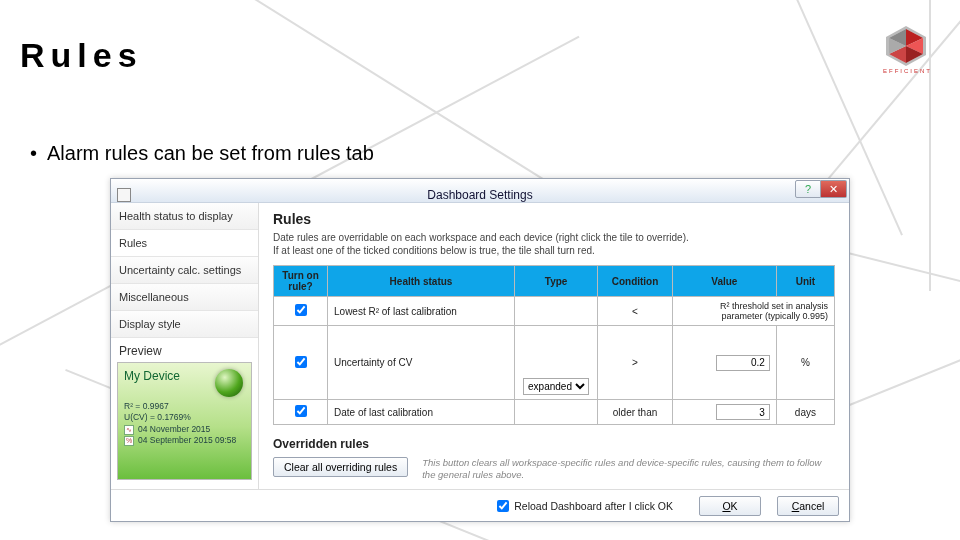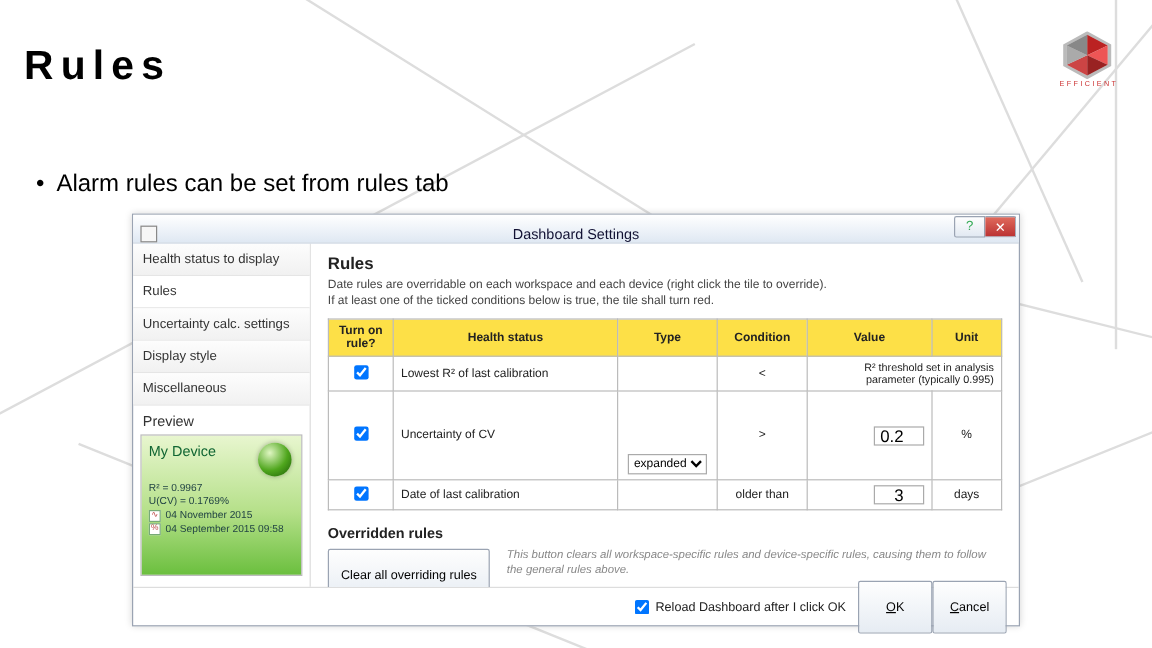--- a/index.html
+++ b/index.html
@@ -72,36 +72,36 @@
   .preview-stats { margin-top:18px; font-size:8.5px; color:#244; line-height:1.35;}
   .preview-row { display:flex; align-items:center; gap:4px; }
   .mini-icon { width:10px;height:10px; border:1px solid #7a7; background:#fff; font-size:7px; display:flex; align-items:center; justify-content:center; color:#b44;}
 
   .main { flex:1; padding:8px 14px 4px; overflow:auto; }
   .section-h { font-weight:700; font-size:14px; margin-bottom:4px; }
   .desc { font-size:10px; color:#444; line-height:1.3; margin-bottom:8px; }
 
   table.rules { width:100%; border-collapse:collapse; font-size:10px; }
   table.rules th, table.rules td { border:1px solid #bbb; padding:4px 6px; text-align:center; vertical-align:middle; }
-  table.rules th { background:#fde047; font-weight:700; }
+  table.rules th { background:#0ea5e9; font-weight:700; }
   table.rules td.left { text-align:left; }
   .chk { width:12px;height:12px; }
-  .num-input { width:42px; height:16px; border:1px solid #aaa; text-align:right; padding-right:16px; font-size:14px; }
+  .num-input { width:54px; height:16px; border:1px solid #aaa; text-align:right; padding-right:4px; font-size:10px; }
   .sel { height:17px; font-size:10px; border:1px solid #aaa; background:#fff;margin-top:48px; }
   tr.disabled td { color:#aaa; }
   tr.disabled .sel, tr.disabled .num-input { color:#aaa; border-color:#ccc; }
 
   .sub-h { font-weight:700; font-size:12px; margin-top:12px; }
   .clear-row { display:flex; align-items:flex-start; gap:14px; margin-top:6px; }
-  .btn { border:1px solid #9aa3b2; background:linear-gradient(#fefefe,#e6ecf3); padding:15px 10px; font-size:10.5px; cursor:pointer; border-radius:2px; }
+  .btn { border:1px solid #9aa3b2; background:linear-gradient(#fefefe,#e6ecf3); padding:3px 10px; font-size:10.5px; cursor:pointer; border-radius:2px; }
   .hint { font-size:9.5px; color:#888; font-style:italic; line-height:1.25; flex:1; }
 
   .footer {
     height:32px; border-top:1px solid #ddd;
-    display:flex; align-items:center; justify-content:flex-end; gap:0; padding:0 10px;
+    display:flex; align-items:center; justify-content:flex-end; gap:16px; padding:0 10px;
   }
   .footer .chk-row { display:flex; align-items:center; gap:5px; font-size:10.5px; margin-right:10px; }
   .footer .btn { min-width:62px; text-align:center; }
   .footer .btn u { text-decoration:underline; }
 </style>
 </head>
 <body>
 
 <div class="bg-line" style="left:-60px;top:20px;width:700px;height:2px;transform:rotate(32deg);"></div>
 <div class="bg-line" style="left:-80px;top:200px;width:700px;height:2px;transform:rotate(-28deg);"></div>
@@ -143,22 +143,22 @@
           <span>✕</span>
         </div>
     </div>
   </div>
 
   <div class="window-body">
     <div class="sidebar">
       <div class="sidebar-item"><span>Health status to display</span></div>
       <div class="sidebar-item selected"><span>Rules</span></div>
       <div class="sidebar-item"><span>Uncertainty calc. settings</span></div>
+      <div class="sidebar-item"><span>Miscellaneous</span></div>
       <div class="sidebar-item"><span>Display style</span></div>
-      <div class="sidebar-item"><span>Miscellaneous</span></div>
 
       <div class="preview-label">Preview</div>
       <div class="preview-box">
         <div class="preview-device">My Device</div>
         <div class="preview-orb"></div>
         <div class="preview-stats">
           <div>R² = 0.9967</div>
           <div>U(CV) = 0.1769%</div>
           <div class="preview-row">
               <span class="mini-icon">∿</span>

